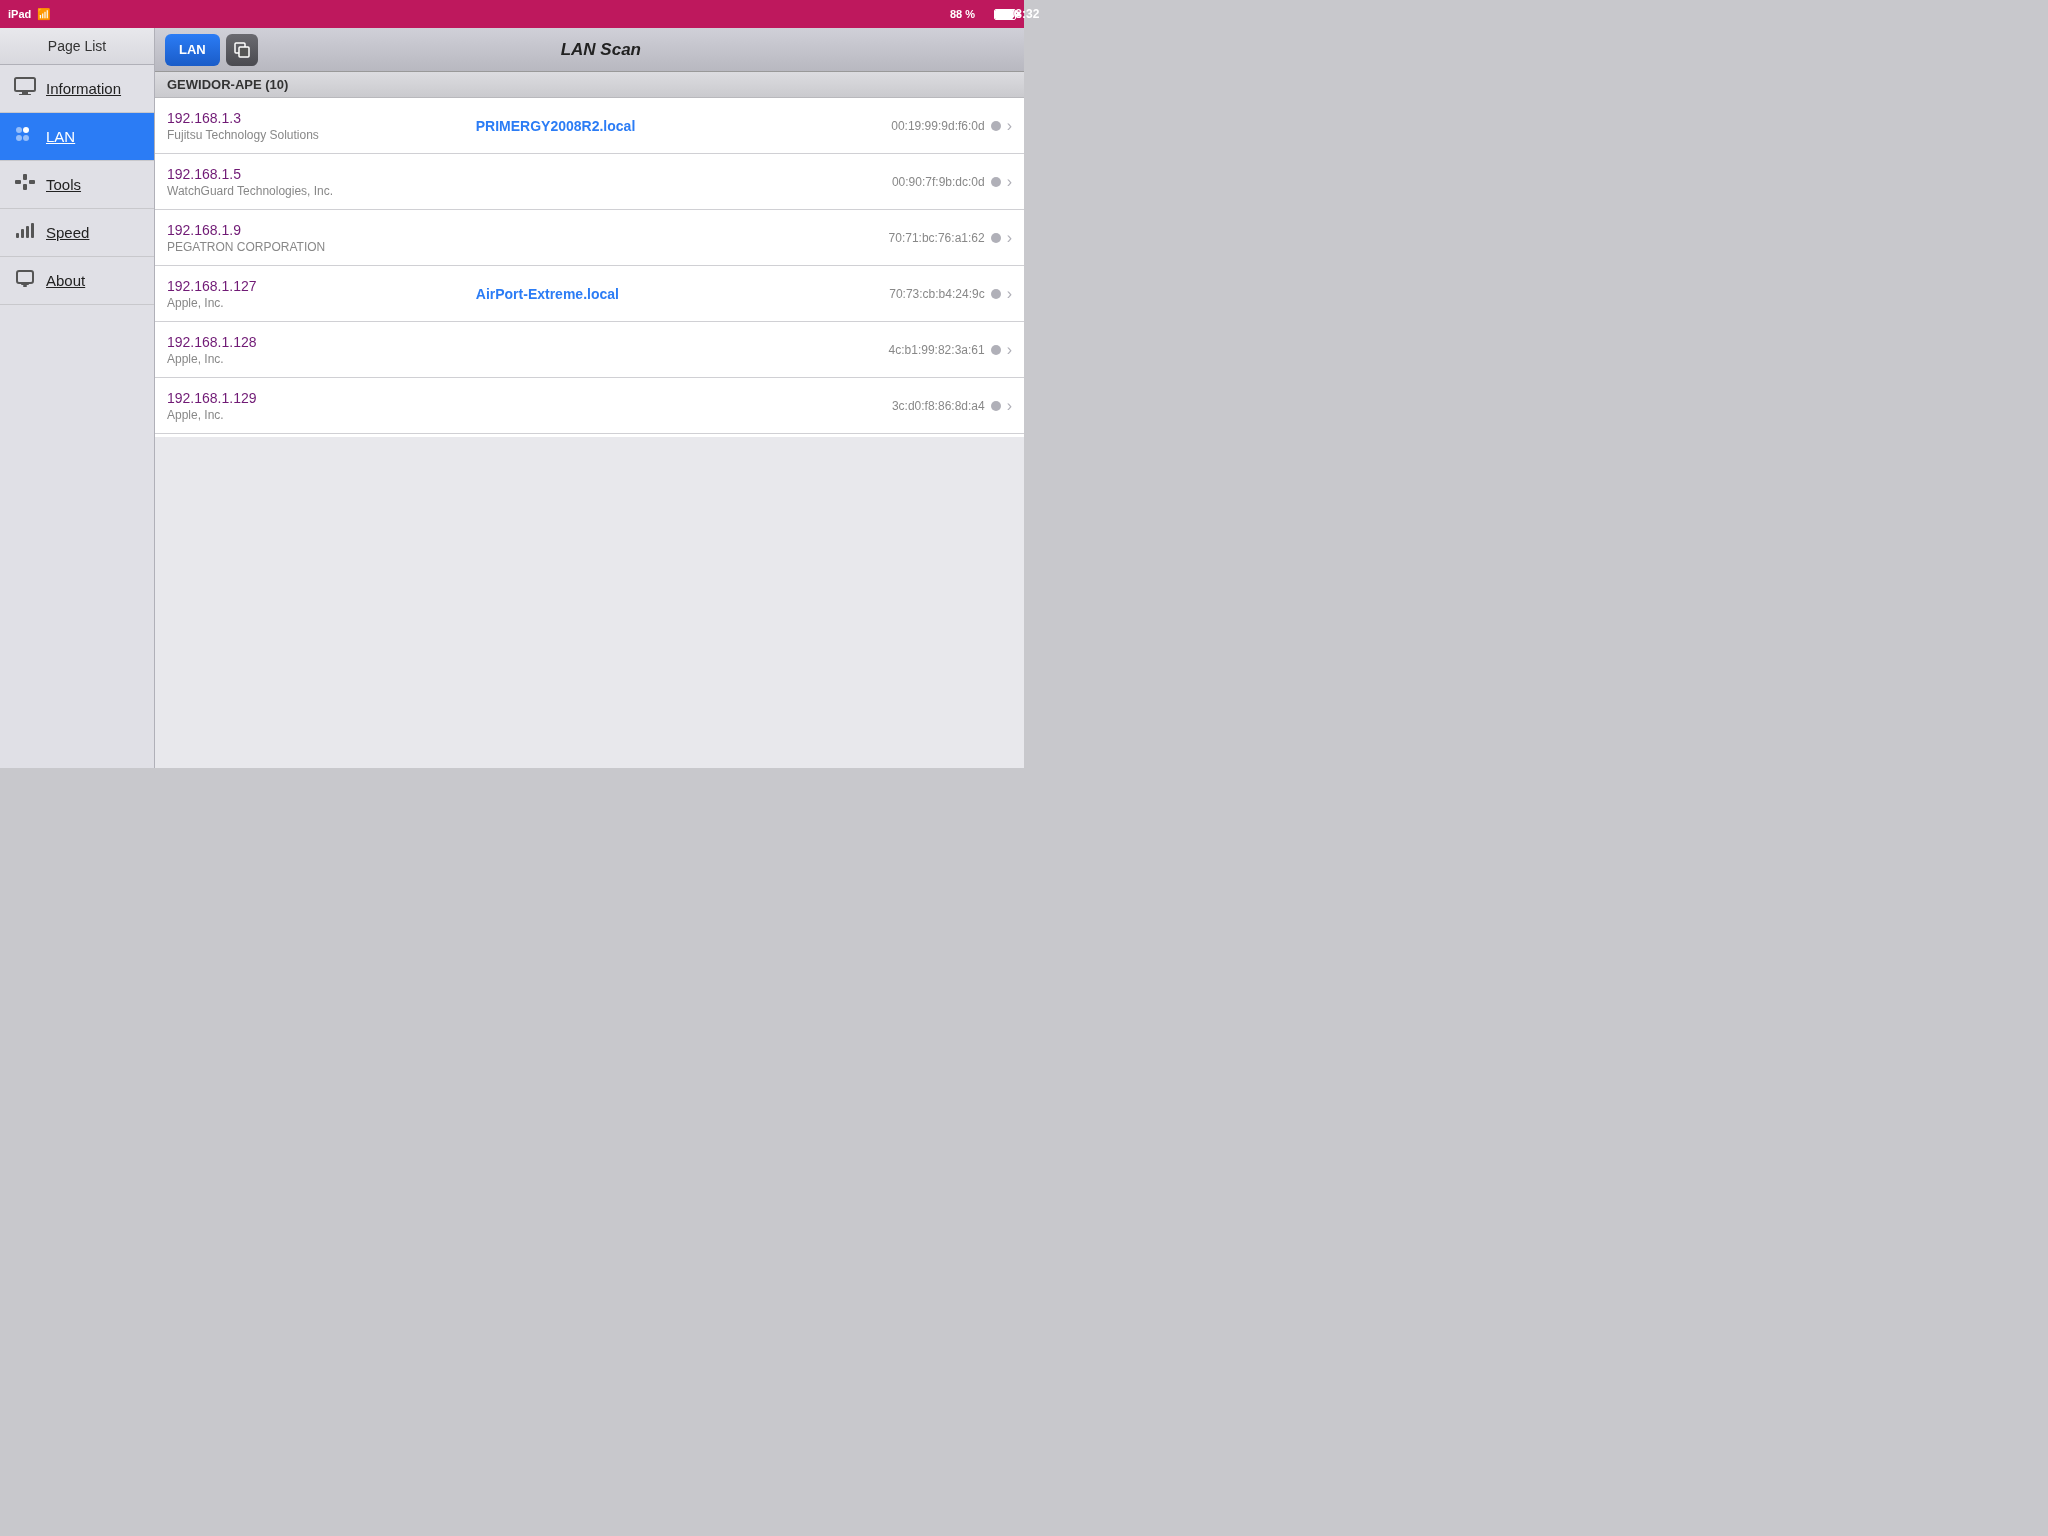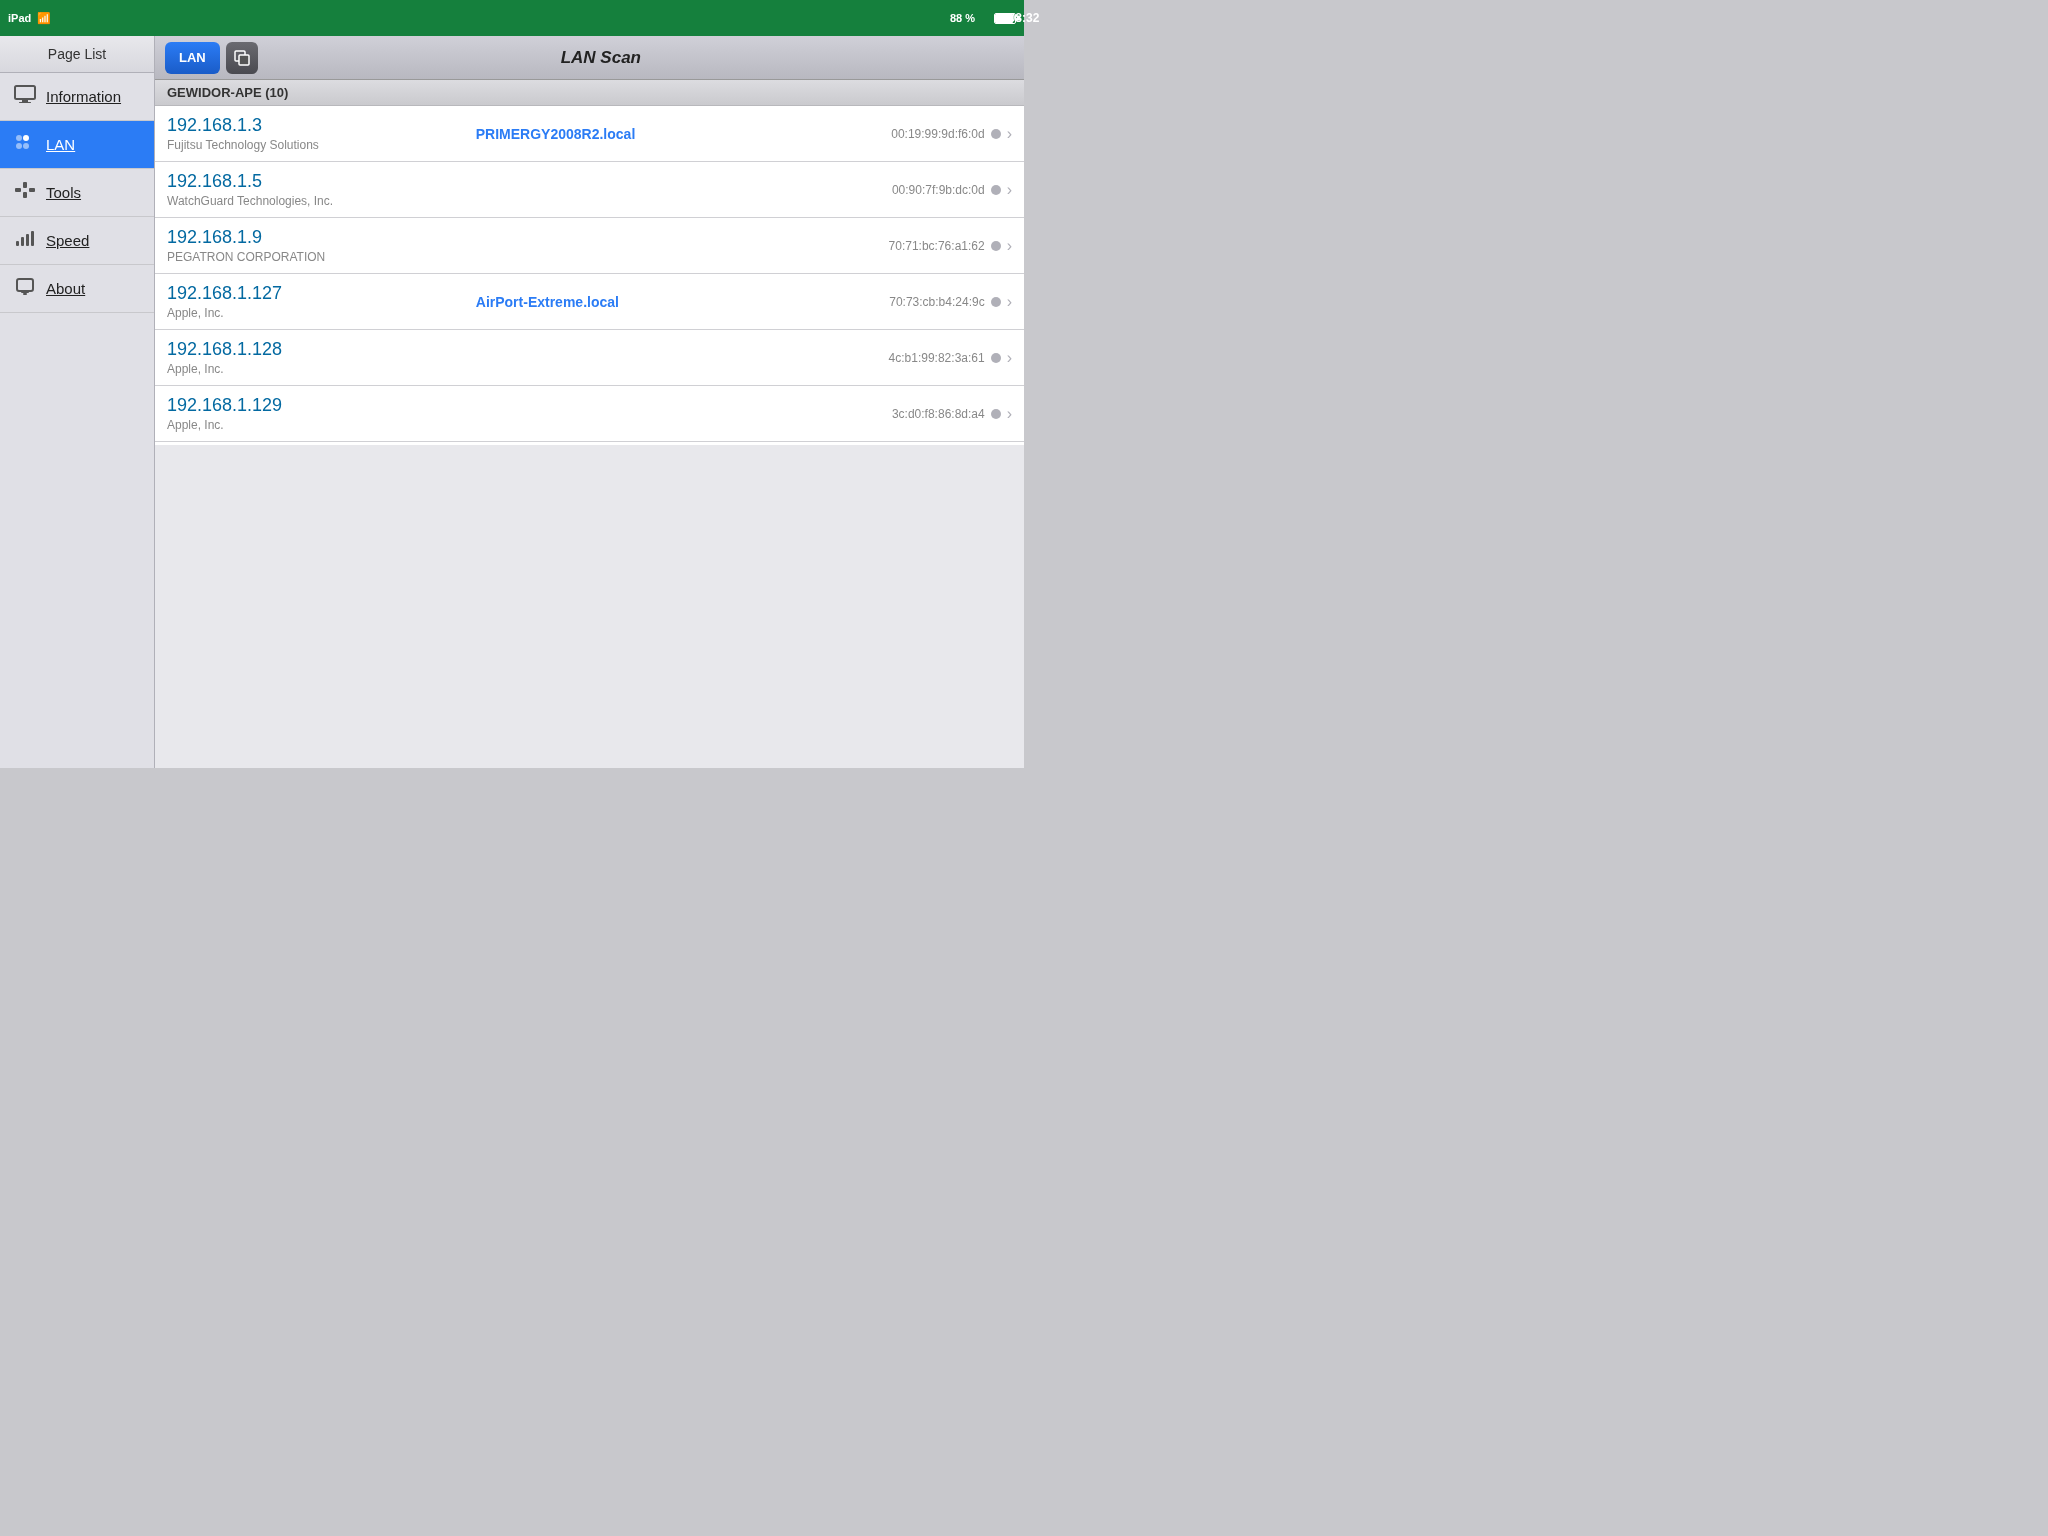--- a/index.html
+++ b/index.html
@@ -6,23 +6,23 @@
     body {
       font-family: -apple-system, 'Helvetica Neue', Arial, sans-serif;
       background: #c8c8cc;
       width: 1024px;
       height: 768px;
       overflow: hidden;
     }
 
     
     .status-bar {
-      background: #15803d;
+      background: #be185d;
       color: white;
-      height: 36px;
+      height: 28px;
       display: flex;
       align-items: center;
       justify-content: space-between;
       padding: 0 8px;
       font-size: 11px;
       font-weight: 600;
     }
     .status-left { display: flex; align-items: center; gap: 6px; }
     .status-center { position: absolute; left: 50%; transform: translateX(-50%); font-size: 12px; font-weight: 600; color: white; }
     .status-right { display: flex; align-items: center; gap: 19px; }
@@ -146,22 +146,22 @@
       display: flex;
       align-items: center;
       padding: 8px 12px;
       border-bottom: 1px solid #d0d0d4;
       background: white;
       cursor: pointer;
       min-height: 56px;
     }
     .device-info { flex: 1; }
     .device-ip {
-      font-size: 18px;
-      color: #0369a1;
+      font-size: 14px;
+      color: #701a75;
       font-weight: 500;
     }
     .device-vendor {
       font-size: 12px;
       color: #888;
       margin-top: 2px;
     }
     .device-hostname {
       flex: 1.2;
       font-size: 14px;

